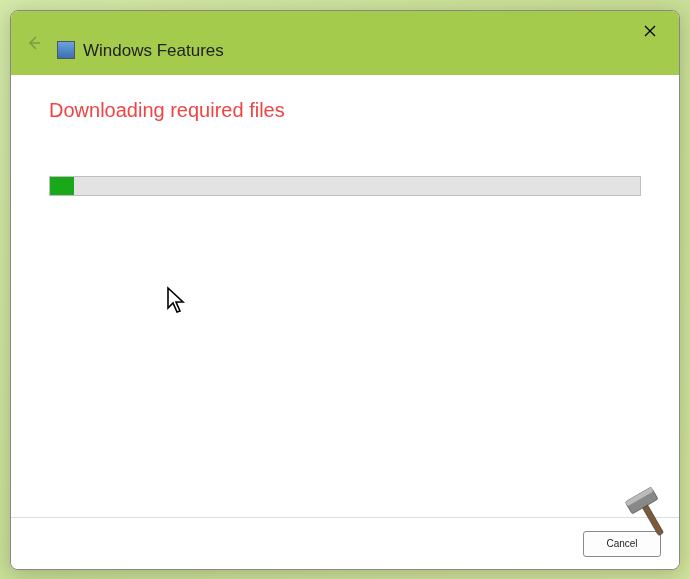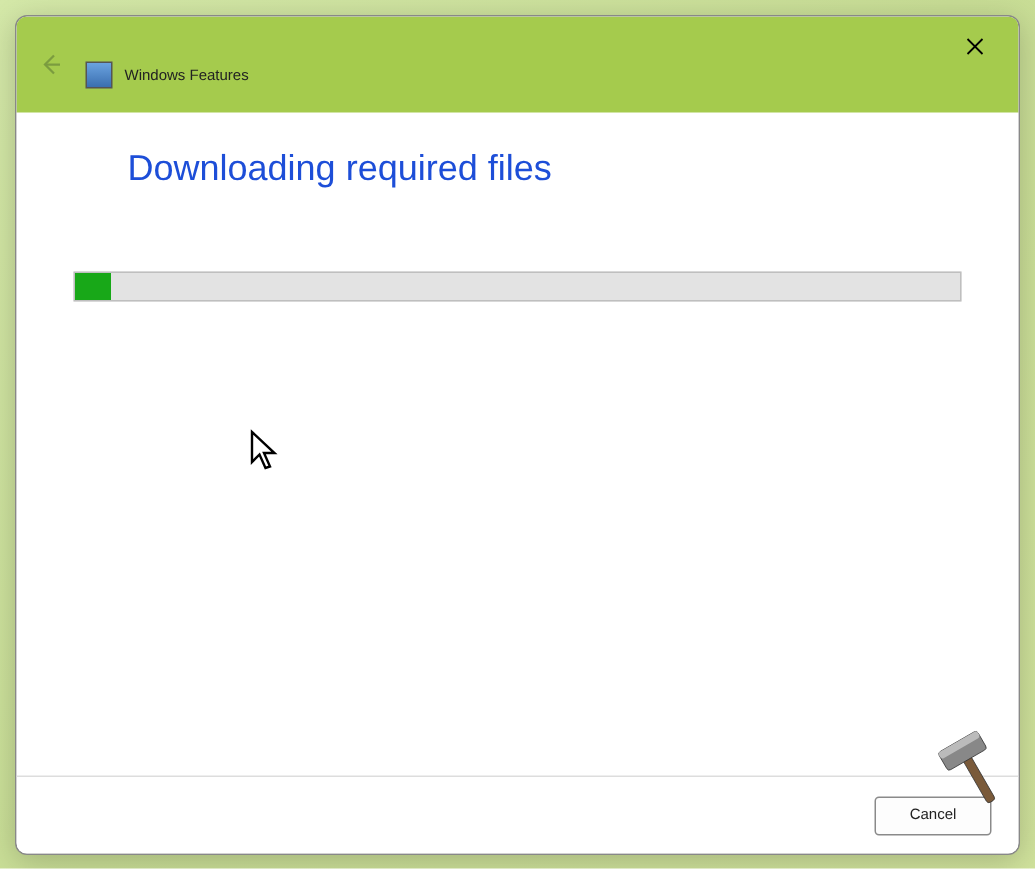--- a/index.html
+++ b/index.html
@@ -46,21 +46,21 @@
     .app-icon {
       width: 18px;
       height: 18px;
       margin-right: 8px;
       background: linear-gradient(#6aa3e0, #3b6fb0);
       border: 1px solid #555;
       position: relative;
       margin-top: 13px;
     }
     .title-text {
-      font-size: 10px;
+      font-size: 17px;
       color: #222;
       margin-top: 15px;
     }
     .close-btn {
       position: absolute;
       right: 8px;
       top: 6px;
       width: 42px;
       height: 28px;
       display: flex;
@@ -68,25 +68,24 @@
       justify-content: center;
       cursor: pointer;
     }
     .close-btn svg { stroke: #000; stroke-width: 1.2; }
     .content {
       flex: 1;
       padding: 24px 38px 10px 38px;
       background: #fff;
     }
     .heading {
-      font-size: 24px;
-      color: #1d4ed8;
+      font-size: 20px;
+      color: #ef4444;
       font-weight: 400;
       margin-bottom: 54px;
-      margin-left: 36px;
     }
     .progress-track {
       width: 100%;
       height: 20px;
       background: #e3e3e3;
       border: 1px solid #bfbfbf;
       position: relative;
     }
     .progress-fill {
       height: 100%;

